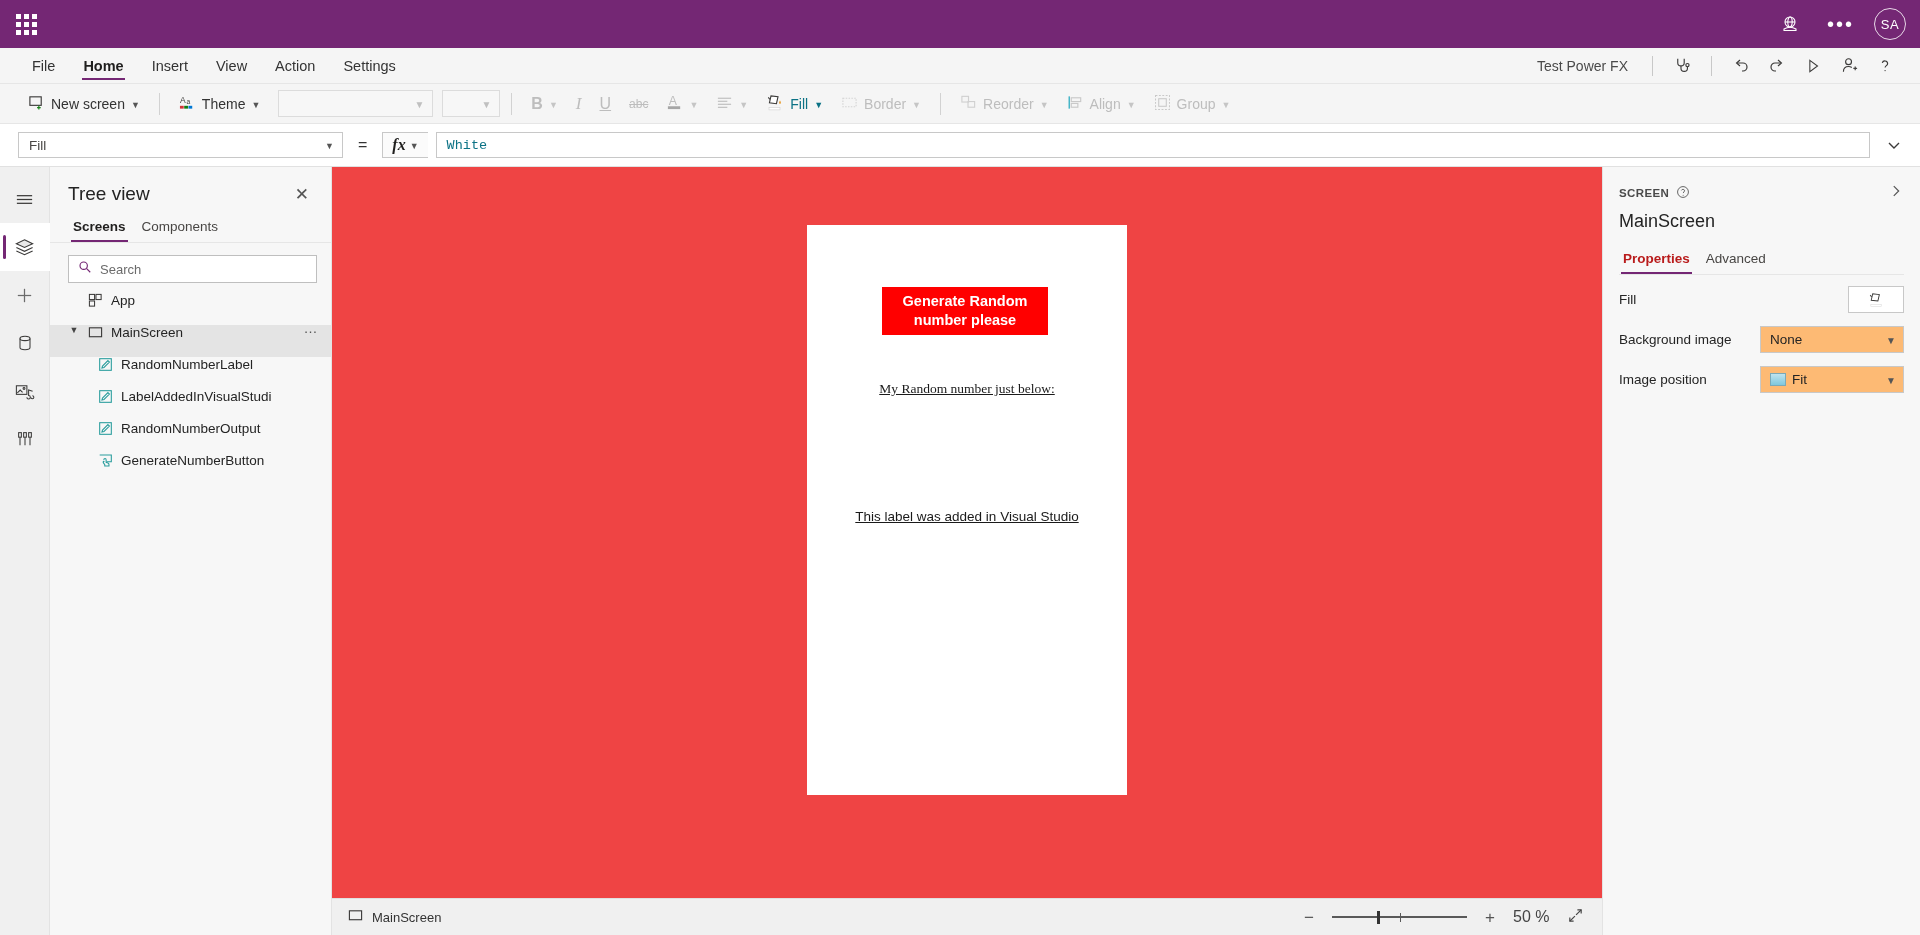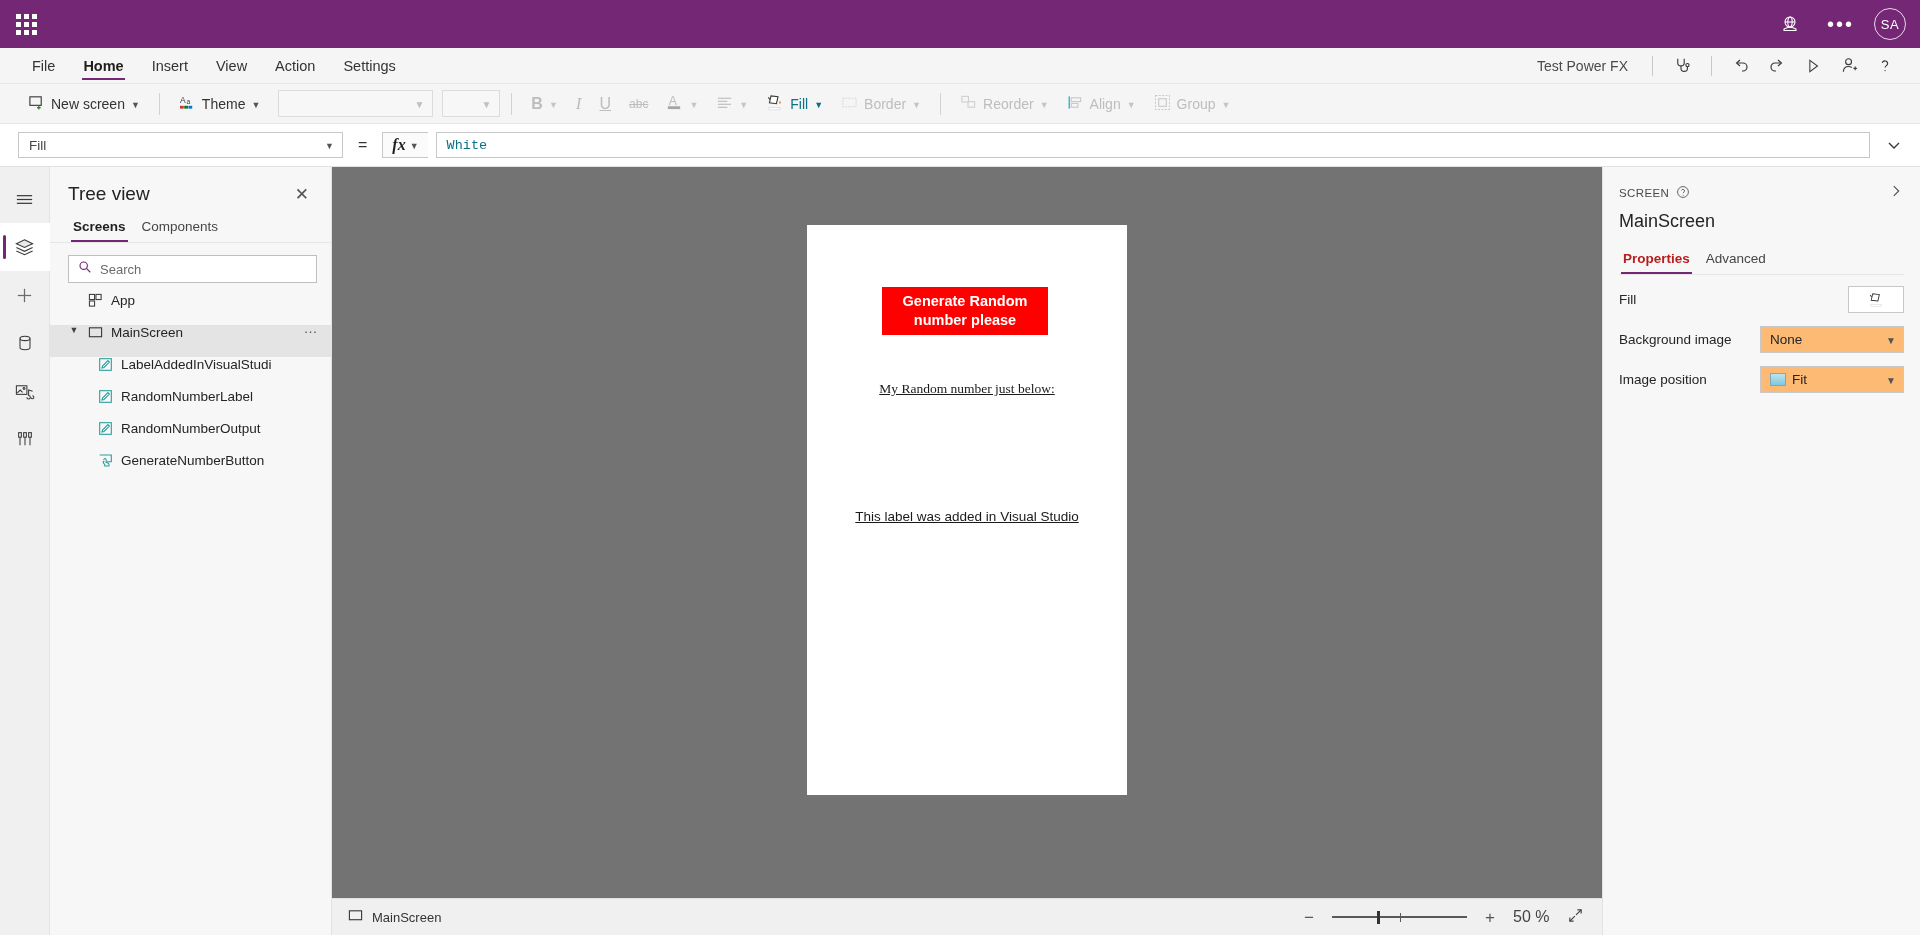--- a/index.html
+++ b/index.html
@@ -143,21 +143,21 @@
   .tree-row {
     height: 32px; display: flex; gap: 8px;
     padding-left: 18px; padding-right: 12px; font-size: 13.5px; color: #242424; cursor: pointer;
   }
   .tree-row.selected { background: #e4e4e4; }
   .tree-row .dots { margin-left: auto; letter-spacing: 1.5px; color: #555; font-size: 14px; line-height: 6px; }
   .tree-row .twisty { width: 12px; font-size: 9px; color: #444; display: flex; justify-content: center; }
   .tree-row.child { padding-left: 48px; }
 
   
-  .canvaswrap { flex: 1; background: #737373; position: relative; display: flex; flex-direction: column; min-width: 0; gap: 48px; }
+  .canvaswrap { flex: 1; background: #ef4444; position: relative; display: flex; flex-direction: column; min-width: 0; gap: 48px; }
   .canvas-area { flex: 1; position: relative; display: flex; align-items: flex-start; justify-content: center; }
   .phone-screen {
     position: absolute; left: 50%; transform: translateX(-50%);
     top: 58px; width: 320px; height: 570px; background: #ffffff;
   }
   .ctl { position: absolute; }
   .gen-btn {
     left: 75px; top: 62px; width: 166px; height: 48px; background: #ff0000;
     color: #ffffff; font-size: 14.5px; font-weight: bold; line-height: 1.3;
     display: flex; align-items: center; justify-content: center; text-align: center;
@@ -183,21 +183,21 @@
   .slider .thumb { position: absolute; left: 33%; top: 1px; width: 3px; height: 13px; background: #333; }
   .slider .tick { position: absolute; left: 50%; top: 3px; width: 1.5px; height: 9px; background: #595959; }
   .zoom-val { font-size: 16px; color: #444; min-width: 40px; }
   .fit-icon { cursor: pointer; color: #444; }
 
   
   .proppanel {
     width: 318px; flex: 0 0 318px; background: #f7f7f7; border-left: 1px solid #e3e3e3;
     display: flex; flex-direction: column; padding: 0 16px;
   }
-  .pp-head { display: flex; align-items: center; justify-content: space-between; padding-top: 16px; }
+  .pp-head { display: flex; align-items: center; justify-content: space-between; padding-top: 16px; font-weight: bold; }
   .pp-kicker { display: flex; align-items: center; gap: 7px; font-size: 11.5px; letter-spacing: .4px; color: #4a4a4a; }
   .pp-collapse { font-size: 15px; color: #555; cursor: pointer; }
   .pp-title { font-size: 18px; color: #242424; padding-top: 9px; }
   .pp-tabs { display: flex; gap: 8px; padding-top: 16px; border-bottom: 1px solid #e6e6e6; }
   .pp-tab { font-size: 13.5px; color: #484644; padding: 3px 4px 8px 4px; cursor: pointer; position: relative; }
   .pp-tab.active { color: #b91c1c; font-weight: bold; }
   .pp-tab.active::after { content: ""; position: absolute; left: 2px; right: 2px; bottom: 0; height: 2.5px; background: #742774; }
   .pp-row { display: flex; align-items: center; justify-content: space-between; height: 32px; margin-top: 8px; }
   .pp-row:first-of-type { margin-top: 18px; }
   .pp-label { font-size: 13.5px; color: #242424; }
@@ -533,30 +533,30 @@
           <span>MainScreen</span>
           <span class="dots">…</span>
         </div>
         <div class="tree-row child">
           <span>
             <svg width="15" height="15" viewBox="0 0 16 16" fill="none" stroke="#2a9d9d" stroke-width="1.15">
               <rect x="1.8" y="1.8" width="12.4" height="12.4"></rect>
               <path d="M10.6 3.8 L12.2 5.4 L6.4 11.2 L4.2 11.8 L4.8 9.6 Z"></path>
             </svg>
           </span>
-          <span>LabelAddedInVisualStudi</span>
+          <span>RandomNumberLabel</span>
         </div>
         <div class="tree-row child">
           <span>
             <svg width="15" height="15" viewBox="0 0 16 16" fill="none" stroke="#2a9d9d" stroke-width="1.15">
               <rect x="1.8" y="1.8" width="12.4" height="12.4"></rect>
               <path d="M10.6 3.8 L12.2 5.4 L6.4 11.2 L4.2 11.8 L4.8 9.6 Z"></path>
             </svg>
           </span>
-          <span>RandomNumberLabel</span>
+          <span>LabelAddedInVisualStudi</span>
         </div>
         <div class="tree-row child">
           <span>
             <svg width="15" height="15" viewBox="0 0 16 16" fill="none" stroke="#2a9d9d" stroke-width="1.15">
               <rect x="1.8" y="1.8" width="12.4" height="12.4"></rect>
               <path d="M10.6 3.8 L12.2 5.4 L6.4 11.2 L4.2 11.8 L4.8 9.6 Z"></path>
             </svg>
           </span>
           <span>RandomNumberOutput</span>
         </div>

